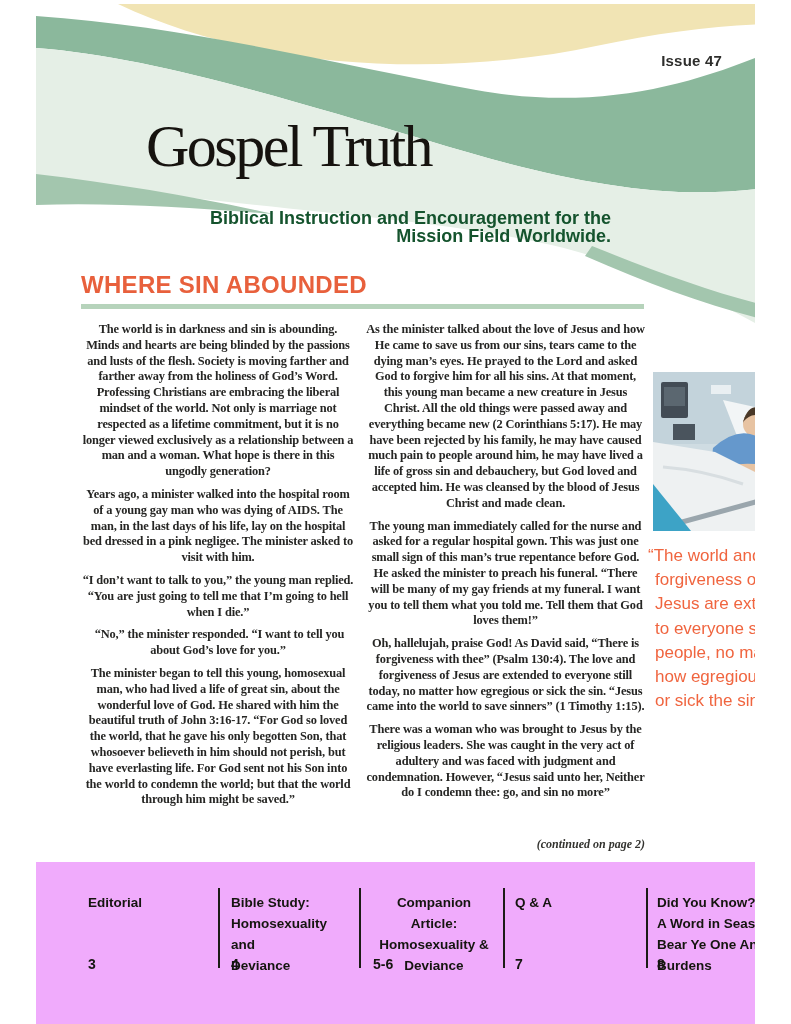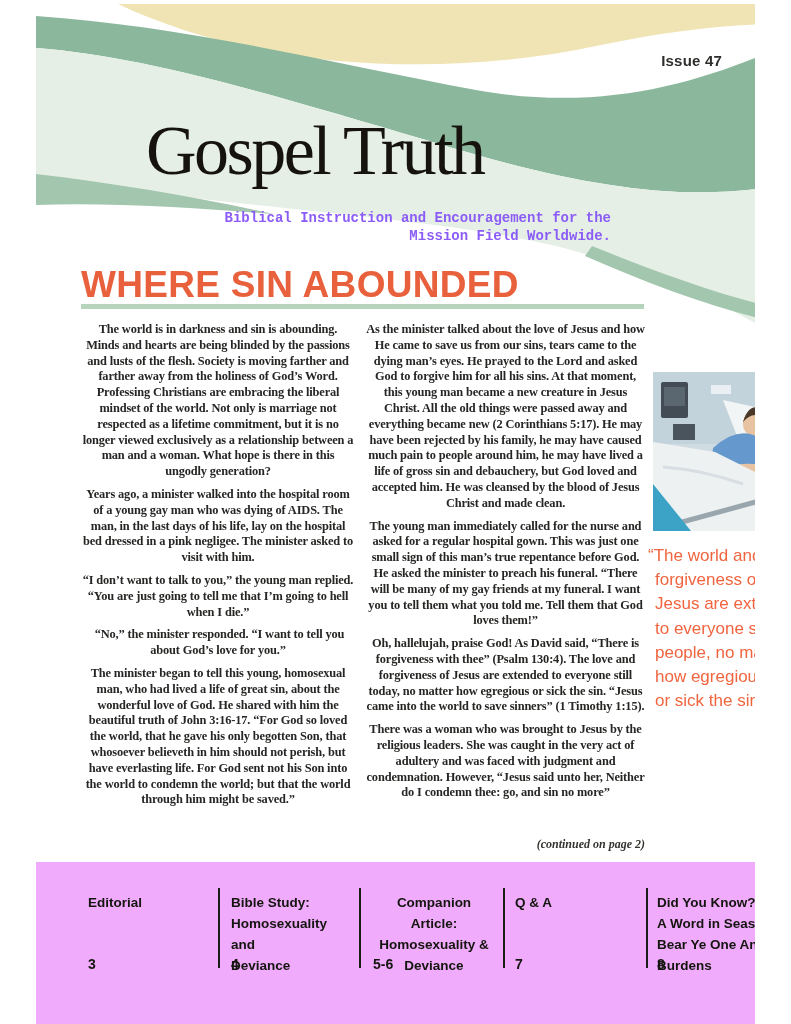--- a/index.html
+++ b/index.html
@@ -1,24 +1,24 @@
 <!DOCTYPE html>
 <html><head>
 <meta charset="utf-8">
 <style>
   html,body{margin:0;padding:0;background:#ffffff;}
   .page{position:relative;width:719px;height:1024px;margin:4px auto;background:#ffffff;overflow:hidden;
         font-family:"Liberation Sans",sans-serif;}
   .header-svg{position:absolute;top:0;left:0;width:791px;height:380px;display:block;}
   .issue{position:absolute;top:48px;right:33px;font-size:15px;font-weight:bold;color:#2e2e2c;letter-spacing:0.2px;}
   .title{position:absolute;top:112px;left:110px;margin:0;font-family:"Liberation Serif",serif;
-         font-weight:normal;font-size:70px;line-height:1;color:#16130f;letter-spacing:-2.5px;white-space:nowrap;}
-  .subtitle{position:absolute;top:206px;right:144px;text-align:right;font-size:14px;line-height:17.5px;
-            font-weight:bold;color:#8b5cf6;font-family:Liberation Mono, monospace;}
-  .heading{position:absolute;top:264px;left:45px;margin:0;font-size:37px;line-height:34px;font-weight:bold;
+         font-weight:normal;font-size:60px;line-height:1;color:#16130f;letter-spacing:-2.5px;white-space:nowrap;}
+  .subtitle{position:absolute;top:206px;right:144px;text-align:right;font-size:18px;line-height:17.5px;
+            font-weight:bold;color:#14532d;}
+  .heading{position:absolute;top:264px;left:45px;margin:0;font-size:24px;line-height:34px;font-weight:bold;
            color:#e8603c;letter-spacing:0.3px;white-space:nowrap;}
   .heading-rule{position:absolute;top:300px;left:45px;width:563px;height:5px;background:#b6d3bb;}
   .col{position:absolute;top:318px;font-family:"Liberation Serif",serif;font-weight:bold;color:#262624;
        font-size:12.4px;line-height:15.8px;letter-spacing:-0.15px;text-align:center;}
   .col p{margin:0 0 7px 0;}
   .col1{left:45px;width:274px;}
   .col2{left:330px;width:279px;}
   .continued{position:absolute;top:833px;left:330px;width:279px;text-align:right;
              font-family:"Liberation Serif",serif;font-weight:bold;font-style:italic;font-size:12px;color:#33332f;}
   .photo{position:absolute;top:368px;left:617px;width:147px;height:159px;margin:0;overflow:hidden;}

